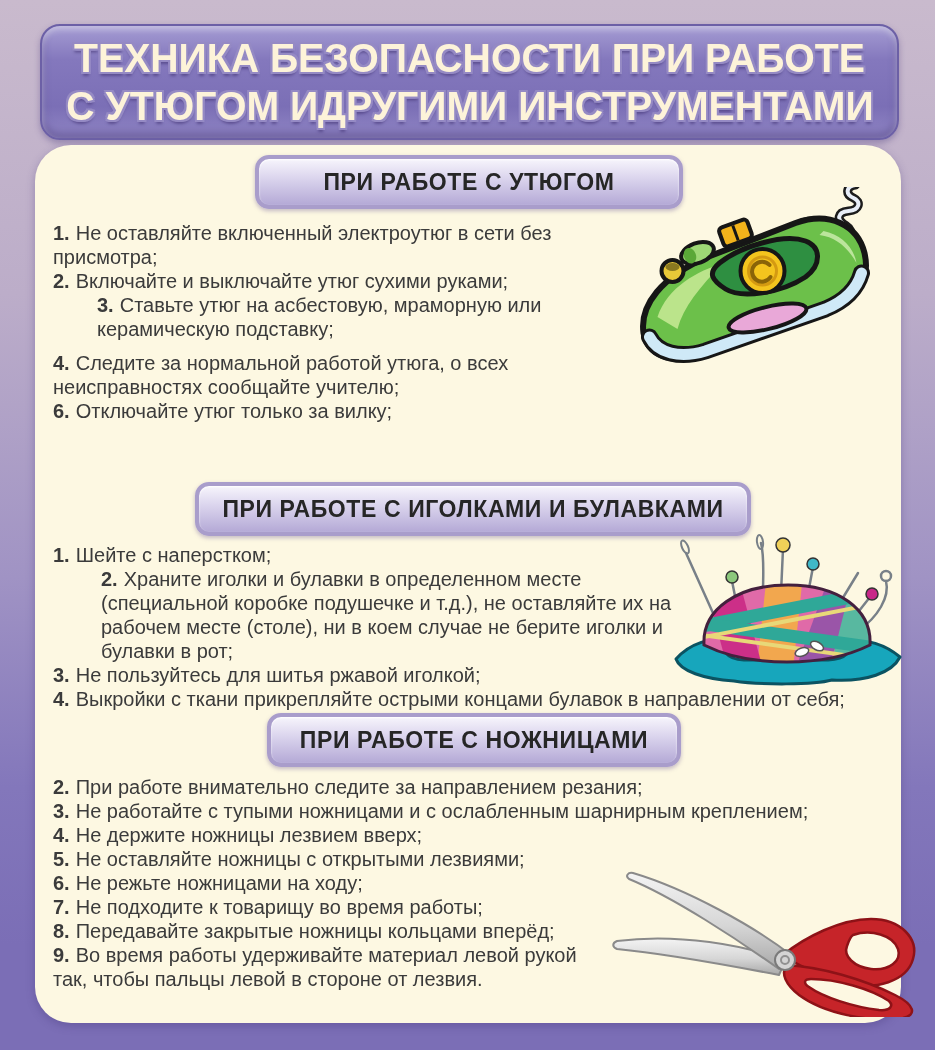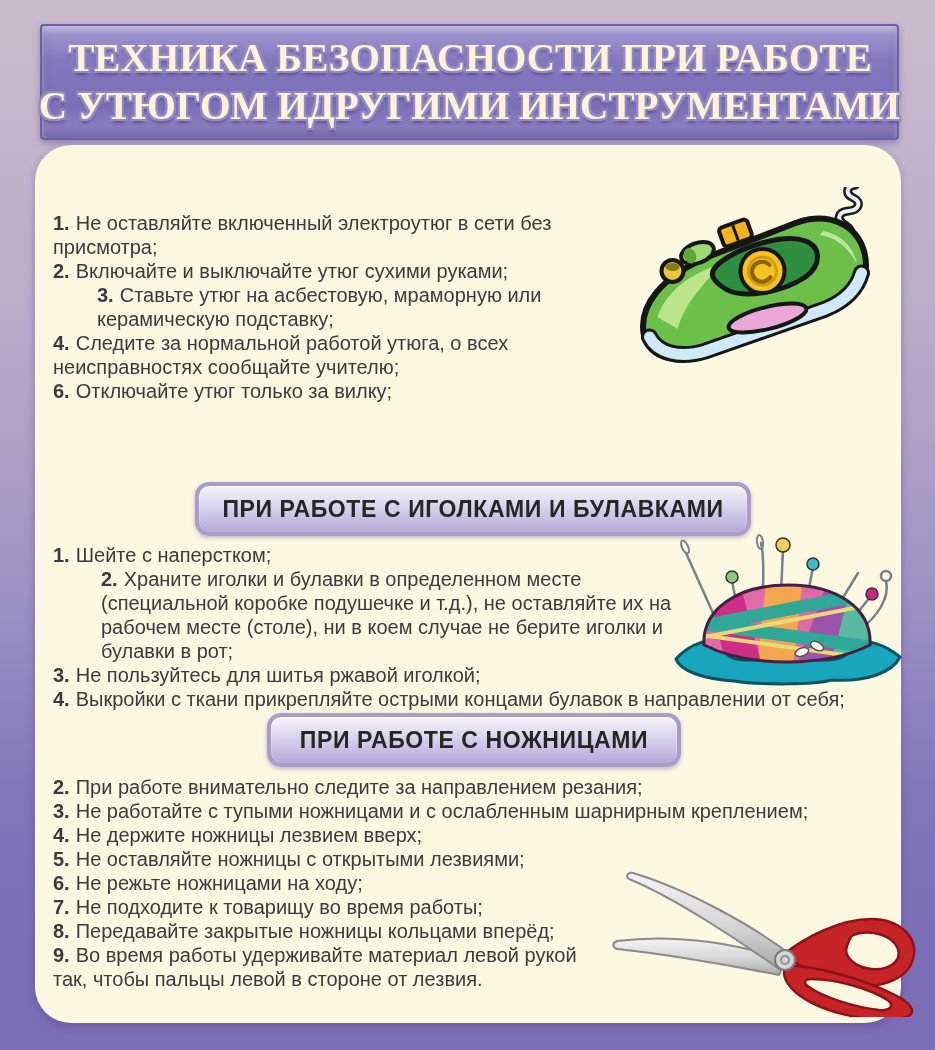--- a/index.html
+++ b/index.html
@@ -8,25 +8,25 @@
     font-family:"Liberation Sans","DejaVu Sans",sans-serif;
     background:#7b6eb6;
   }
   .poster{
     position:relative;width:935px;height:1050px;overflow:hidden;
     background:linear-gradient(180deg,#c9bacd 0%,#bcadc9 28%,#a093c4 55%,#8377bb 75%,#7b6eb6 90%,#7b6eb6 100%);
   }
   
   .banner{
     position:absolute;left:40px;top:24px;width:855px;height:112px;
-    border-radius:4px;
+    border-radius:20px;
     background:linear-gradient(180deg,#a59cd3 0%,#8478bd 30%,#7b6fb6 72%,#9186c5 100%);
     border:2px solid #6c60a6;
     box-shadow:inset 0 3px 6px rgba(255,255,255,.45), inset 0 -5px 9px rgba(70,55,120,.5), 0 3px 6px rgba(80,65,130,.4);
-    display:flex;flex-direction:column;align-items:center;justify-content:center;font-family:Liberation Serif, serif;
+    display:flex;flex-direction:column;align-items:center;justify-content:center;
   }
   .banner .line{
     white-space:nowrap;
     font-weight:bold;font-size:40px;line-height:48px;letter-spacing:0px;
     transform:scaleX(.98);
     color:#fdf3d9;
     text-shadow:
       -2px -2px 0 #958ac4, 2px -2px 0 #958ac4, -2px 2px 0 #958ac4, 2px 2px 0 #958ac4,
       -2px 0 0 #958ac4, 2px 0 0 #958ac4, 0 -2px 0 #958ac4, 0 2px 0 #958ac4,
       0 4px 3px rgba(60,45,110,.55);
@@ -50,21 +50,21 @@
   .pill2{left:160px;top:337px;width:548px;}
   .pill3{left:232px;top:568px;width:406px;}
   
   .rules{position:absolute;left:18px;width:830px;font-size:20px;line-height:24px;color:#3b3b3b;}
   .rules1{top:66px;}
   .rules2{top:398px;}
   .rules3{top:630px;}
   .item{max-width:825px;}
   .item .num{font-weight:bold;margin-right:6px;}
   .mw490{max-width:490px;margin-left:44px;}
-  .mw540{max-width:540px;}
+  .mw540{max-width:540px;margin-top:10px;}
   .mw560{max-width:560px;}
   .mw590{max-width:590px;margin-left:48px;}
   .mw750{max-width:750px;}
   
   .illus{position:absolute;}
   .illus-iron{left:590px;top:42px;width:255px;height:190px;}
   .illus-pincushion{left:628px;top:388px;width:250px;height:158px;}
   .illus-scissors{left:572px;top:712px;width:345px;height:160px;}
 </style>
 </head>
@@ -72,20 +72,21 @@
 
 <div class="poster">
 
   <div class="banner">
     <div class="line">ТЕХНИКА БЕЗОПАСНОСТИ ПРИ РАБОТЕ</div>
     <div class="line">С УТЮГОМ ИДРУГИМИ ИНСТРУМЕНТАМИ</div>
   </div>
 
   <div class="panel">
 
+    <div class="pill pill1">ПРИ РАБОТЕ С УТЮГОМ</div>
     <div class="rules rules1">
       <div class="item mw540"><span class="num">1.</span><span>Не оставляйте включенный электроутюг в сети без присмотра;</span></div>
       <div class="item"><span class="num">2.</span><span>Включайте и выключайте утюг сухими руками;</span></div>
       <div class="item mw490"><span class="num">3.</span><span>Ставьте утюг на асбестовую, мраморную или керамическую подставку;</span></div>
       <div class="item mw540"><span class="num">4.</span><span>Следите за нормальной работой утюга, о всех неисправностях сообщайте учителю;</span></div>
       <div class="item"><span class="num">6.</span><span>Отключайте утюг только за вилку;</span></div>
     </div>
 
     <svg class="illus illus-iron" viewBox="0 0 250 190">
       <g>

